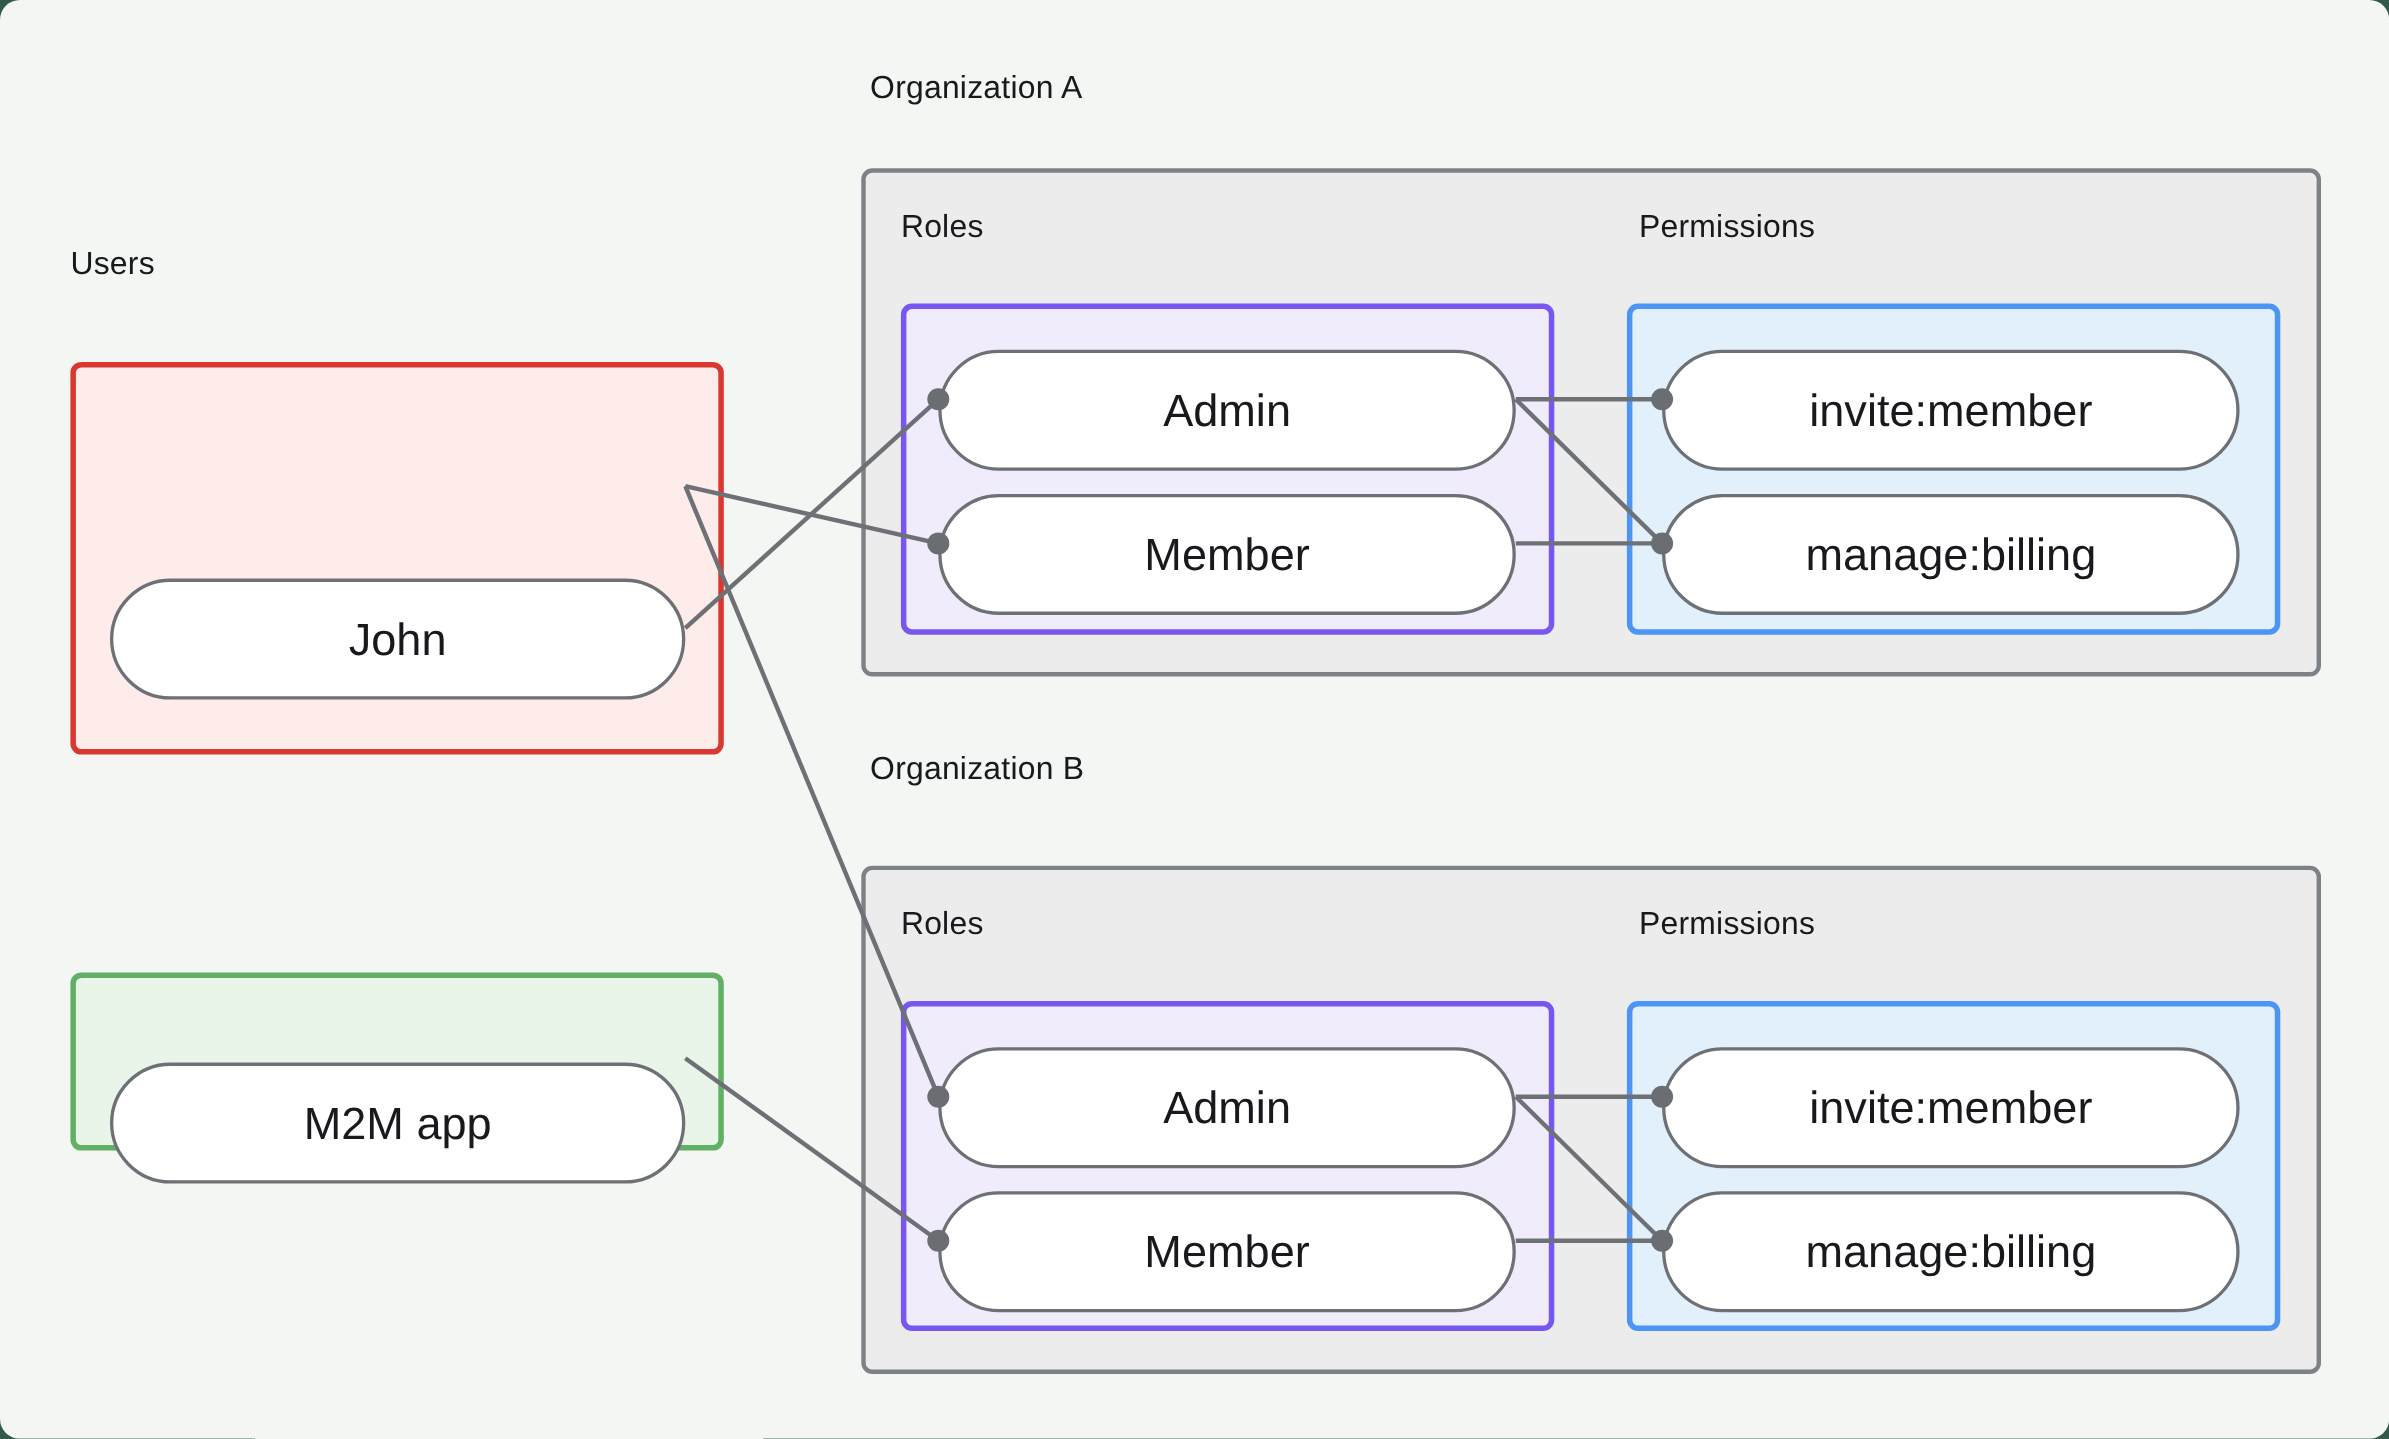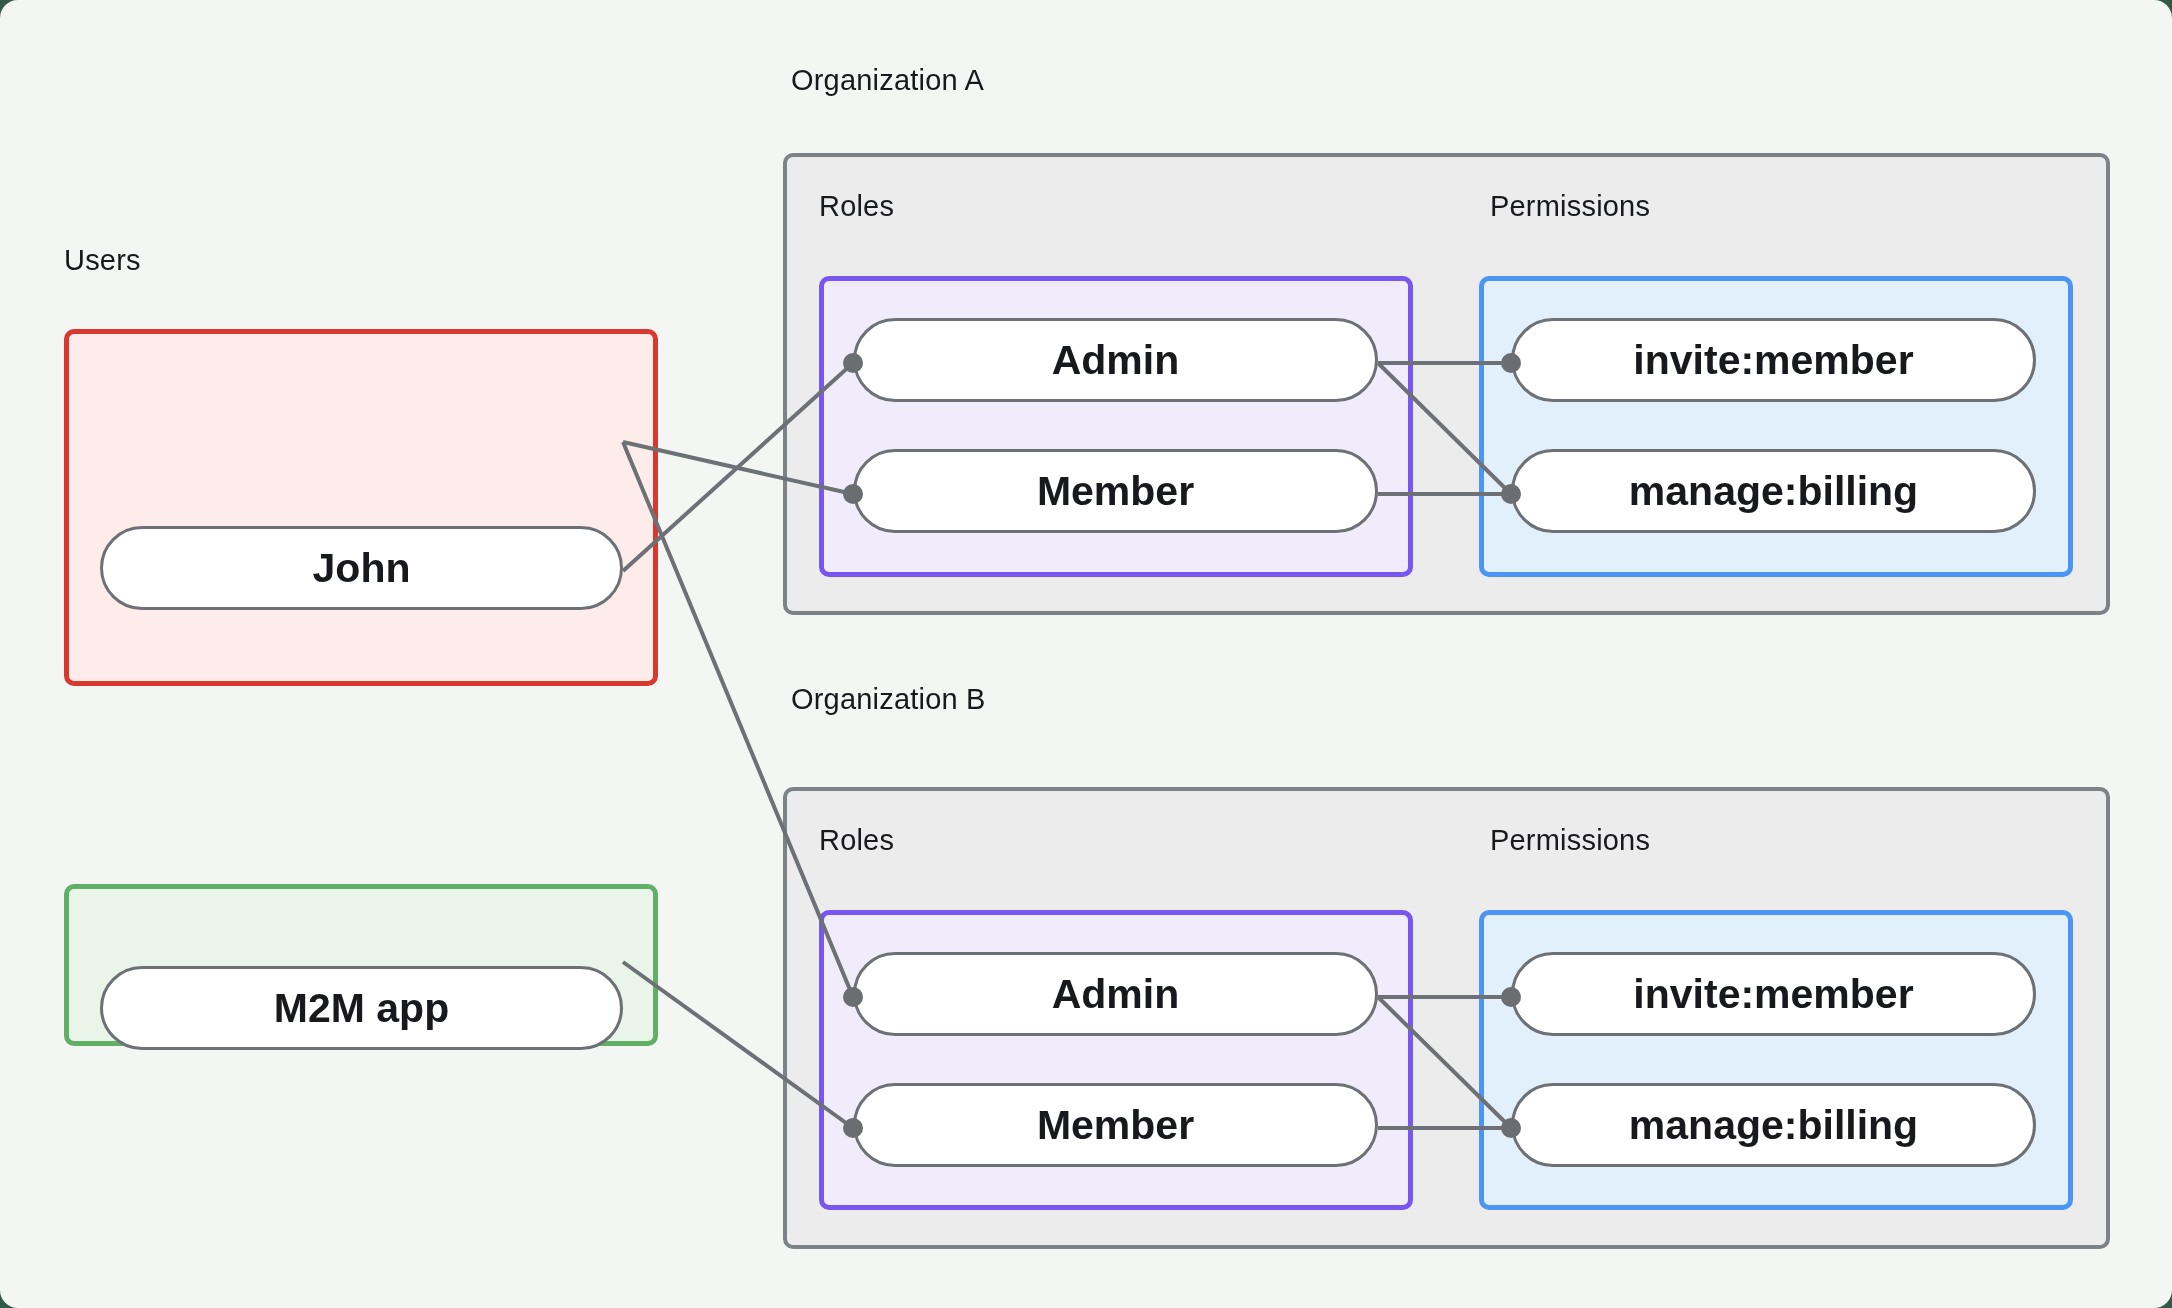--- a/index.html
+++ b/index.html
@@ -18,39 +18,39 @@
   .org-box{width:1327px;height:462px;border:4px solid #7d8286;background:#ececed;border-radius:10px;}
   .org-a{left:783px;top:153px;}
   .org-b{left:783px;top:787px;}
   .roles-box{width:594px;border:5px solid #7857f0;background:#f1ecfc;border-radius:10px;}
   .perms-box{width:594px;border:5px solid #4b95f5;background:#e2f0fc;border-radius:10px;}
   .roles-a,.perms-a{top:276px;height:301px;}
   .roles-b,.perms-b{top:910px;height:300px;}
   .roles-a,.roles-b{left:819px;}
   .perms-a,.perms-b{left:1479px;}
   .pill{
-    position:absolute;height:84px;background:#ffffff;border:3px solid #6d7175;
+    position:absolute;height:110px;background:#ffffff;border:3px solid #6d7175;
     border-radius:999px;box-sizing:border-box;
     display:flex;align-items:center;justify-content:center;
-    font-size:41px;font-weight:700;color:#17191c;white-space:nowrap;
+    font-size:41px;font-weight:400;color:#17191c;white-space:nowrap;
   }
   .user-pill{left:100px;width:523px;}
   .role-pill{width:525px;}
   .role-left{left:853px;}
   .perm-left{left:1511px;}
   svg.wires{position:absolute;left:0;top:0;pointer-events:none;}
   .wire{stroke:#6d7175;stroke-width:4;fill:none;}
   .dot{fill:#6a6e72;stroke:none;}
 </style>
 </head>
 <body>
 
 <div class="canvas">
 
-  <div class="label" style="left:64px;top:244px;">Users</div>
+  <div class="label" style="left:64px;top:224px;">Users</div>
   <div class="label" style="left:791px;top:64px;">Organization A</div>
   <div class="label" style="left:791px;top:683px;">Organization B</div>
 
   <div class="groupbox users-box"></div>
   <div class="pill user-pill" style="top:526px;">
     <span>John</span>
   </div>
 
   <div class="groupbox m2m-box"></div>
   <div class="pill user-pill" style="top:966px;">

